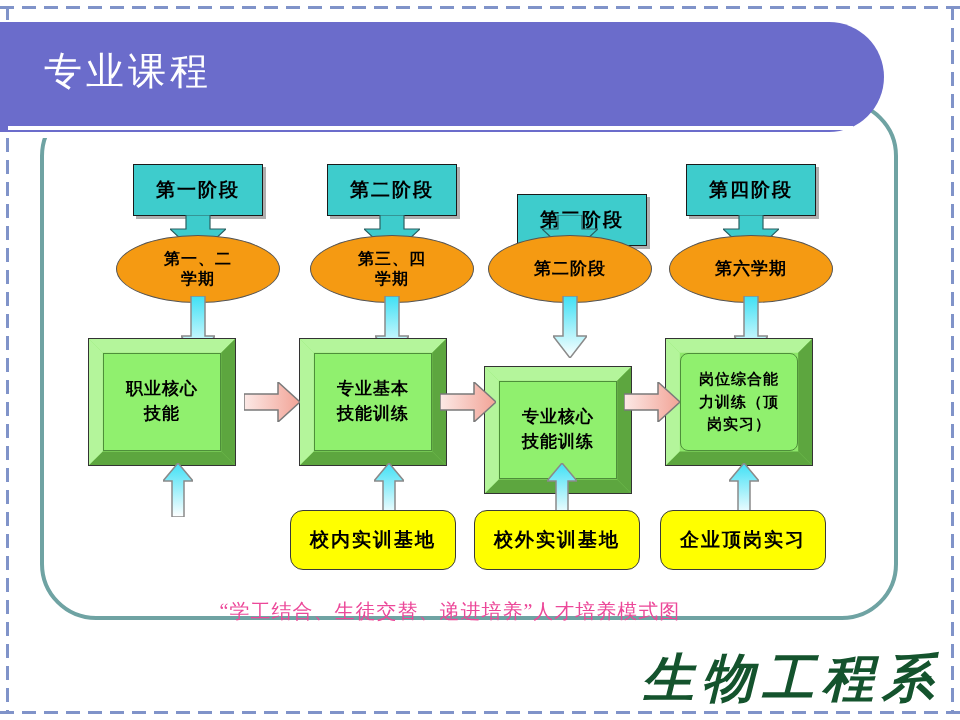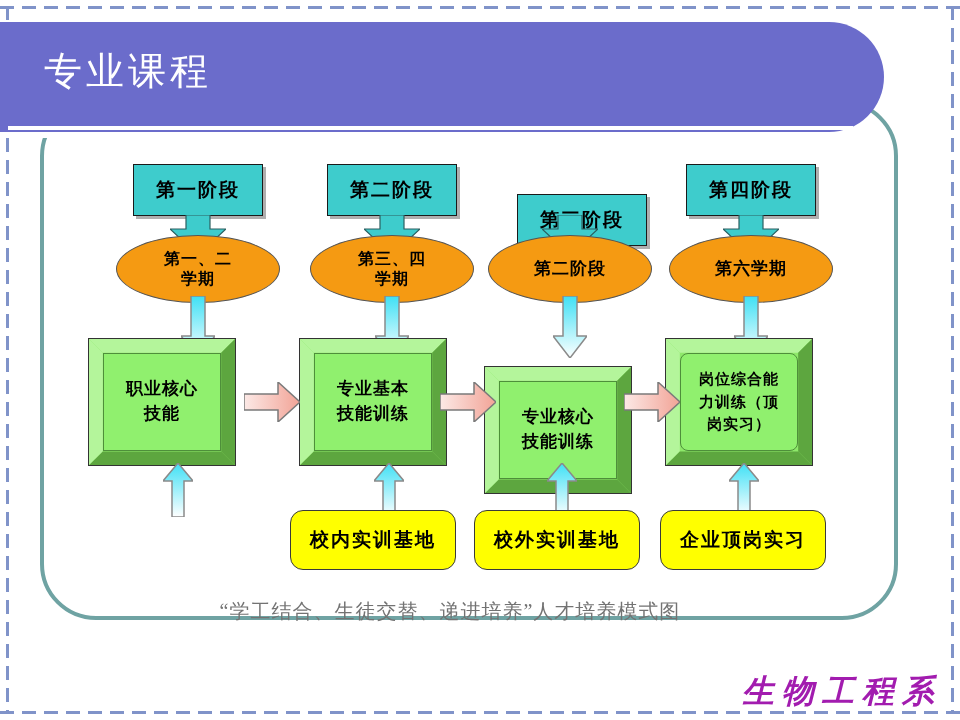--- a/index.html
+++ b/index.html
@@ -123,28 +123,28 @@
     display:flex;align-items:center;justify-content:center;
     font-size:19px;font-weight:bold;color:#000;letter-spacing:2px;
     font-family:"Liberation Serif","DejaVu Serif",serif;
     box-sizing:border-box;
   }
 
   
   .caption{
     position:absolute;left:0;top:598px;width:900px;
     text-align:center;
-    font-size:20px;color:#737373;letter-spacing:1px;
+    font-size:20px;color:#ec4899;letter-spacing:1px;
     font-family:"Liberation Serif","DejaVu Serif",serif;
   }
 
   
   .footer-logo{
     position:absolute;right:18px;bottom:6px;
-    font-size:32px;color:#a21caf;font-weight:bold;
+    font-size:52px;color:#14532d;font-weight:bold;
     font-style:italic;letter-spacing:8px;
     font-family:"DejaVu Serif","Liberation Serif",serif;
     white-space:nowrap;
     margin-left:36px;
   }
 </style>
 </head>
 <body>
 
 <div id="slide">

